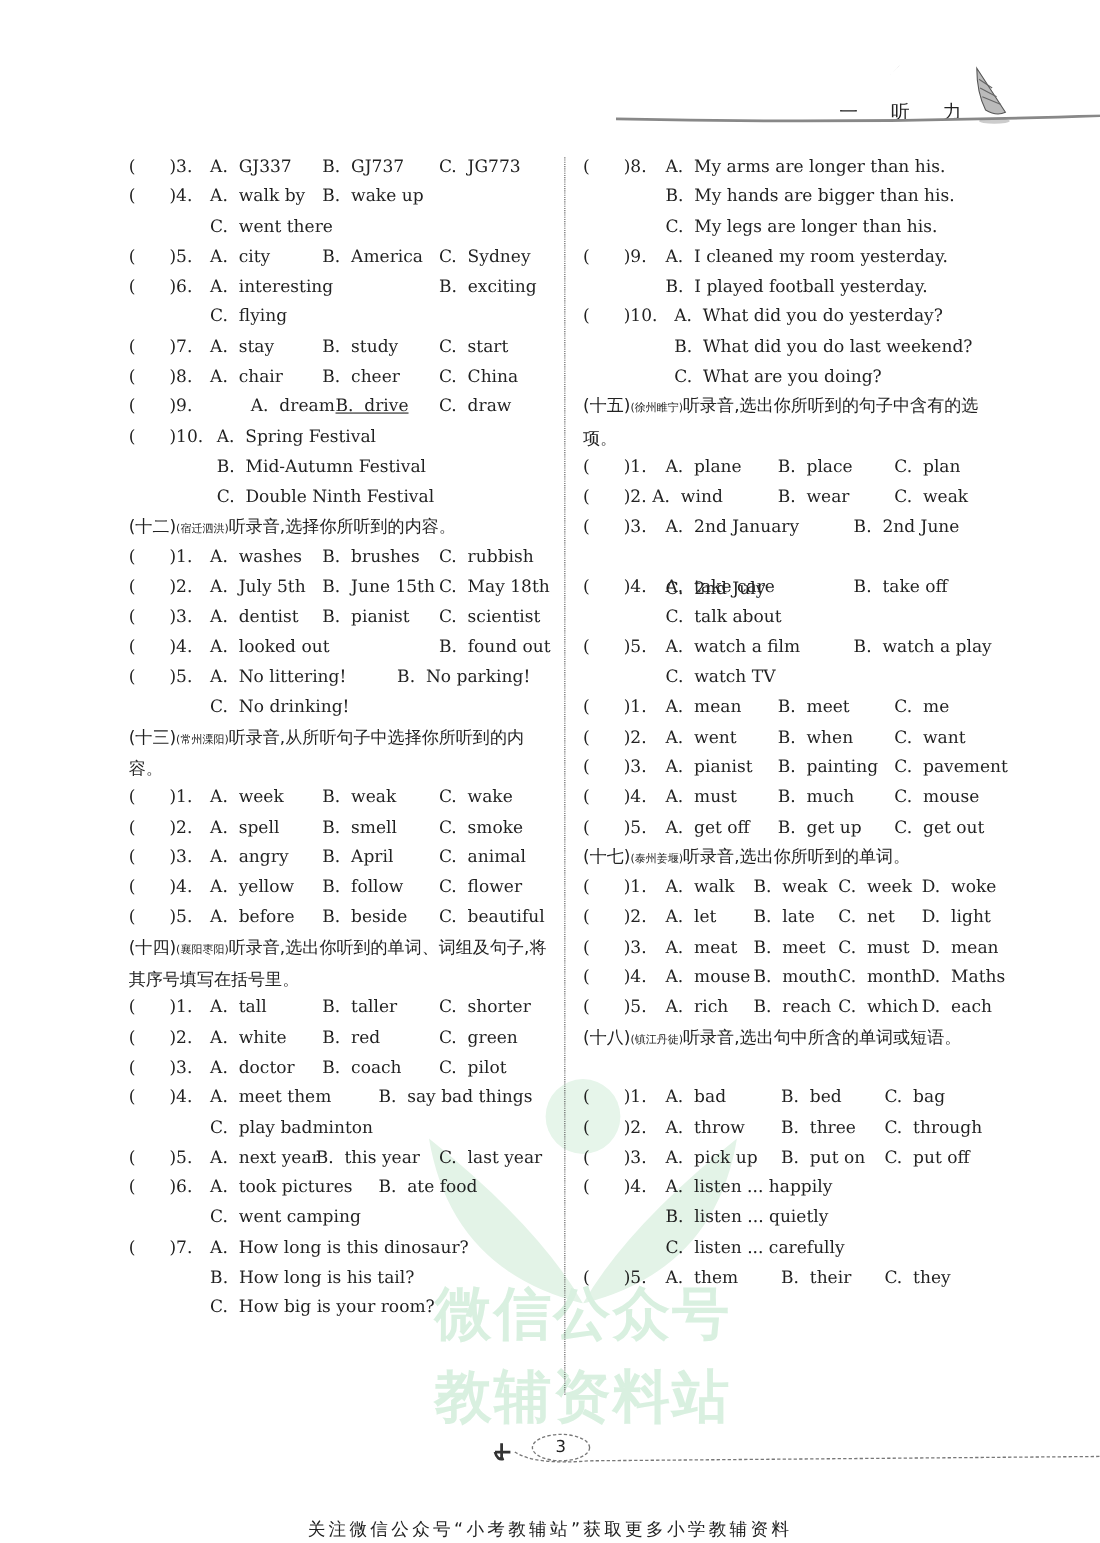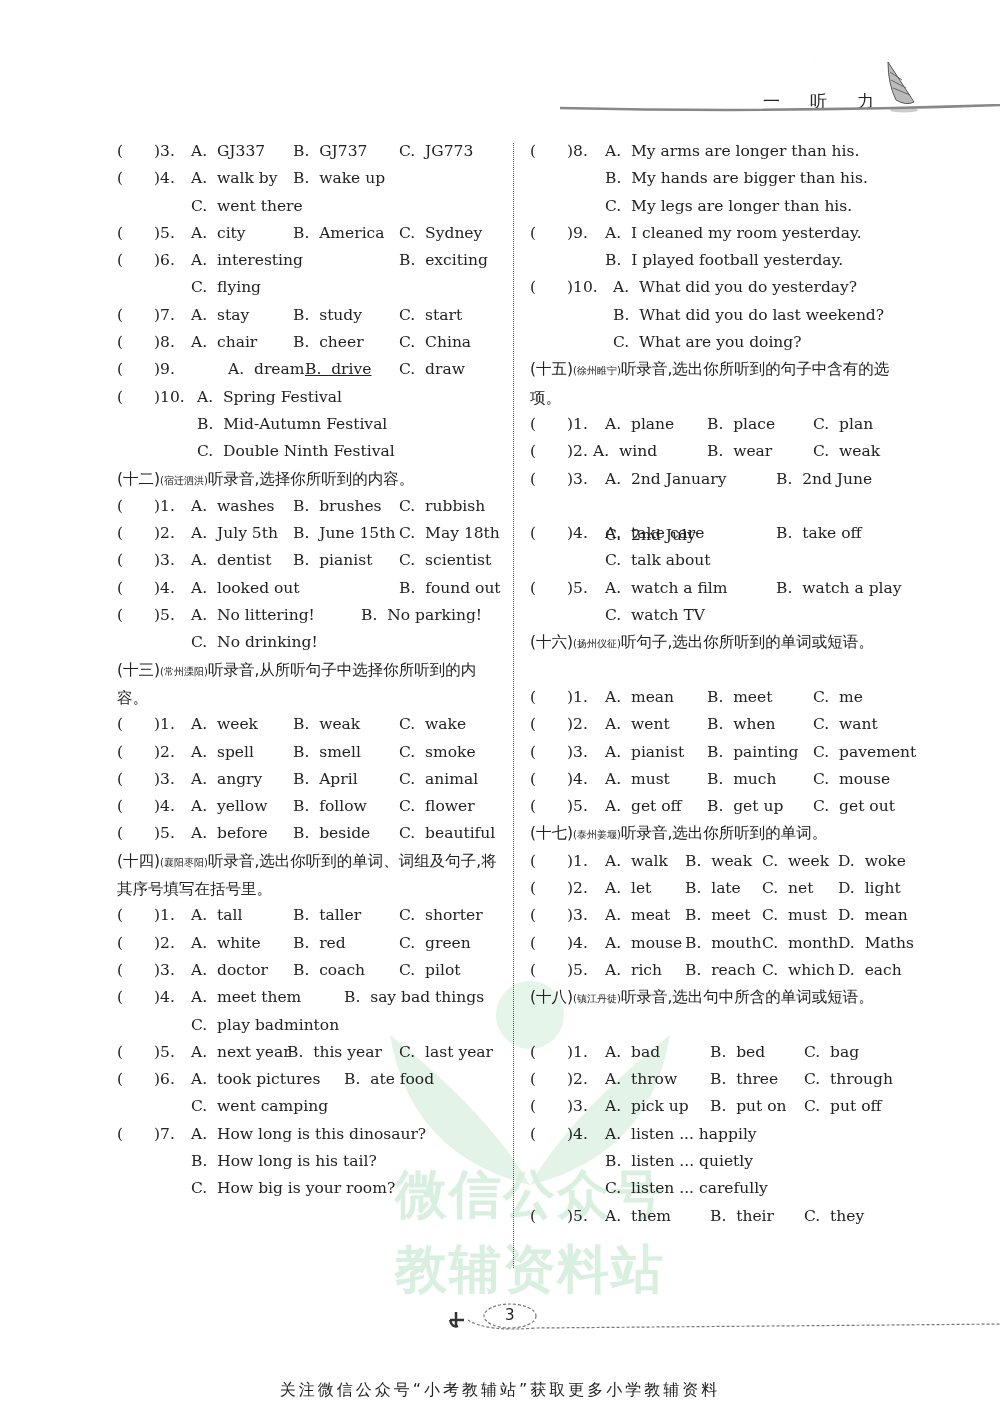--- a/index.html
+++ b/index.html
@@ -326,21 +326,20 @@
     </div>
     <div class="row">
       <span class="paren">(</span>
       <span class="num">)5.</span>
       <span class="opt" style="left: 75px; white-space: pre;">A.  watch a film</span>
       <span class="opt" style="left: 246px; white-space: pre;">B.  watch a play</span>
     </div>
     <div class="row">
       <span class="opt" style="left: 75px; white-space: pre;">C.  watch TV</span>
     </div>
-    <div class="sec" style="height: 54.6px;"><span>(十六)</span><span class="src">(扬州仪征)</span><span>听句子,选出你所听到的单词或短语。</span></div>
     <div class="row">
       <span class="paren">(</span>
       <span class="num">)1.</span>
       <span class="opt" style="left: 75px; white-space: pre;">A.  mean</span>
       <span class="opt" style="left: 177px; white-space: pre;">B.  meet</span>
       <span class="opt" style="left: 283px; white-space: pre;">C.  me</span>
     </div>
     <div class="row">
       <span class="paren">(</span>
       <span class="num">)2.</span>

